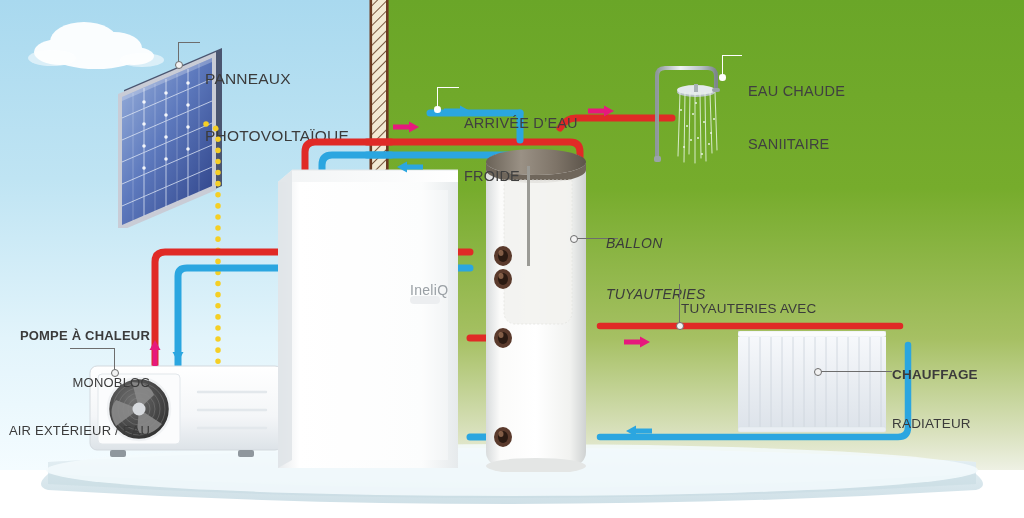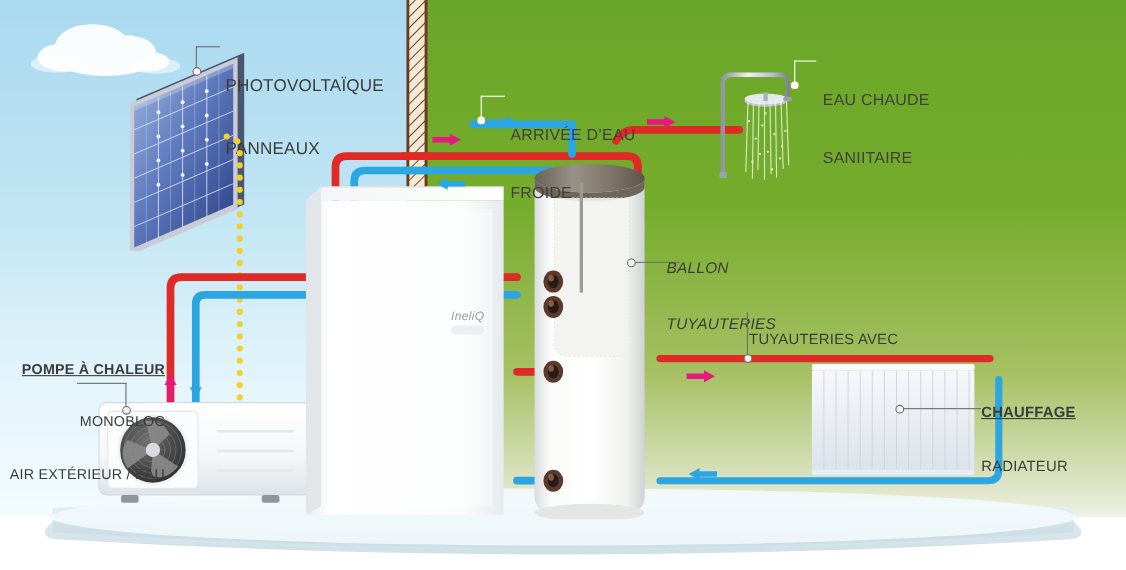--- a/index.html
+++ b/index.html
@@ -2,21 +2,21 @@
 <html><head>
 <meta charset="utf-8">
 <style>
   html,body{margin:0;padding:0;}
   body{width:1024px;height:518px;overflow:hidden;font-family:"Liberation Sans",sans-serif;background:#fff;}
   #stage{position:relative;width:1024px;height:518px;overflow:hidden;}
   .abs{position:absolute;}
   .lbl{position:absolute;white-space:pre;line-height:1.22;letter-spacing:.2px;}
   .lbl-dark{color:#3b3b3b;}
   .lbl-white{color:#404040;}
-  .b{font-weight:bold;text-decoration:underline;}
+  .b{font-weight:bold;}
   .leader{position:absolute;background:#6d6d6d;}
   .leader-w{position:absolute;background:#ffffff;}
   .dot{position:absolute;border-radius:50%;border:1.5px solid #6d6d6d;background:#f2f2f2;}
   .dot-w{position:absolute;border-radius:50%;background:#ffffff;}
 </style>
 </head>
 <body>
 
 <div id="stage">
 
@@ -114,22 +114,22 @@
           <circle cx="26" cy="120" r="1.8"></circle>
       </g>
       <polygon points="4,49 94,10 94,14 4,53" fill="#ffffff" opacity="0.25"></polygon>
     </svg>
   </div>
 
   <div class="leader" style="left:178px;top:42px;width:1.4px;height:22px;"></div>
   <div class="leader" style="left:178px;top:42px;width:22px;height:1.4px;"></div>
   <div class="dot" style="left:174.5px;top:61px;width:6px;height:6px;"></div>
   <div class="lbl lbl-dark" style="left:205px;top:32px;font-size:15.5px;">
+    <div>PANNEAUX</div>
     <div>PHOTOVOLTAÏQUE</div>
-    <div>PANNEAUX</div>
   </div>
 
   <svg class="abs" style="left:196px;top:120px;" width="60" height="300">
     <path d="M10 4 Q22 4 22 18 L22 296" fill="none" stroke="#f5cf25" stroke-width="5.5" stroke-linecap="round" stroke-dasharray="0.1 11"></path>
   </svg>
 
   <svg class="abs" style="left:0;top:0;" width="1024" height="480">
     <g fill="none" stroke-linecap="round" stroke-linejoin="round">
 
       <path d="M155 380 L155 262 Q155 252 165 252 L470 252" stroke="#e02a26" stroke-width="7"></path>
@@ -222,21 +222,21 @@
         </linearGradient>
       </defs>
       <polygon points="0,22 14,10 180,10 180,22" fill="url(#iut)"></polygon>
       <polygon points="0,22 180,22 180,308 0,308" fill="url(#iub)"></polygon>
       <polygon points="0,22 14,10 14,300 0,308" fill="#dfe4e7" opacity="0.85"></polygon>
       <line x1="14" y1="10" x2="180" y2="10" stroke="#e3e7e9" stroke-width="1.2"></line>
       <rect x="22" y="30" width="148" height="270" fill="#ffffff" opacity="0.35"></rect>
     </svg>
   </div>
 
-  <div class="abs" style="left:410px;top:282px;font-size:11px;color:#9aa0a5;letter-spacing:.3px;font-style:italic;">IneliQ</div>
+  <div class="abs" style="left:410px;top:282px;font-size:14px;color:#9aa0a5;letter-spacing:.3px;">IneliQ</div>
   <div class="abs" style="left:410px;top:296px;width:30px;height:8px;border-radius:4px;background:#eceef0;"></div>
 
   <div class="abs" style="left:482px;top:136px;width:108px;height:336px;">
     <svg width="108" height="336" viewBox="0 0 108 336">
       <defs>
         <linearGradient id="tkb" x1="0" y1="0" x2="1" y2="0">
           <stop offset="0" stop-color="#d9dcdd"></stop>
             <stop offset="0.14" stop-color="#fbfbfa"></stop>
           <stop offset="0.5" stop-color="#ffffff"></stop>
             <stop offset="0.84" stop-color="#f1f2f0"></stop>

